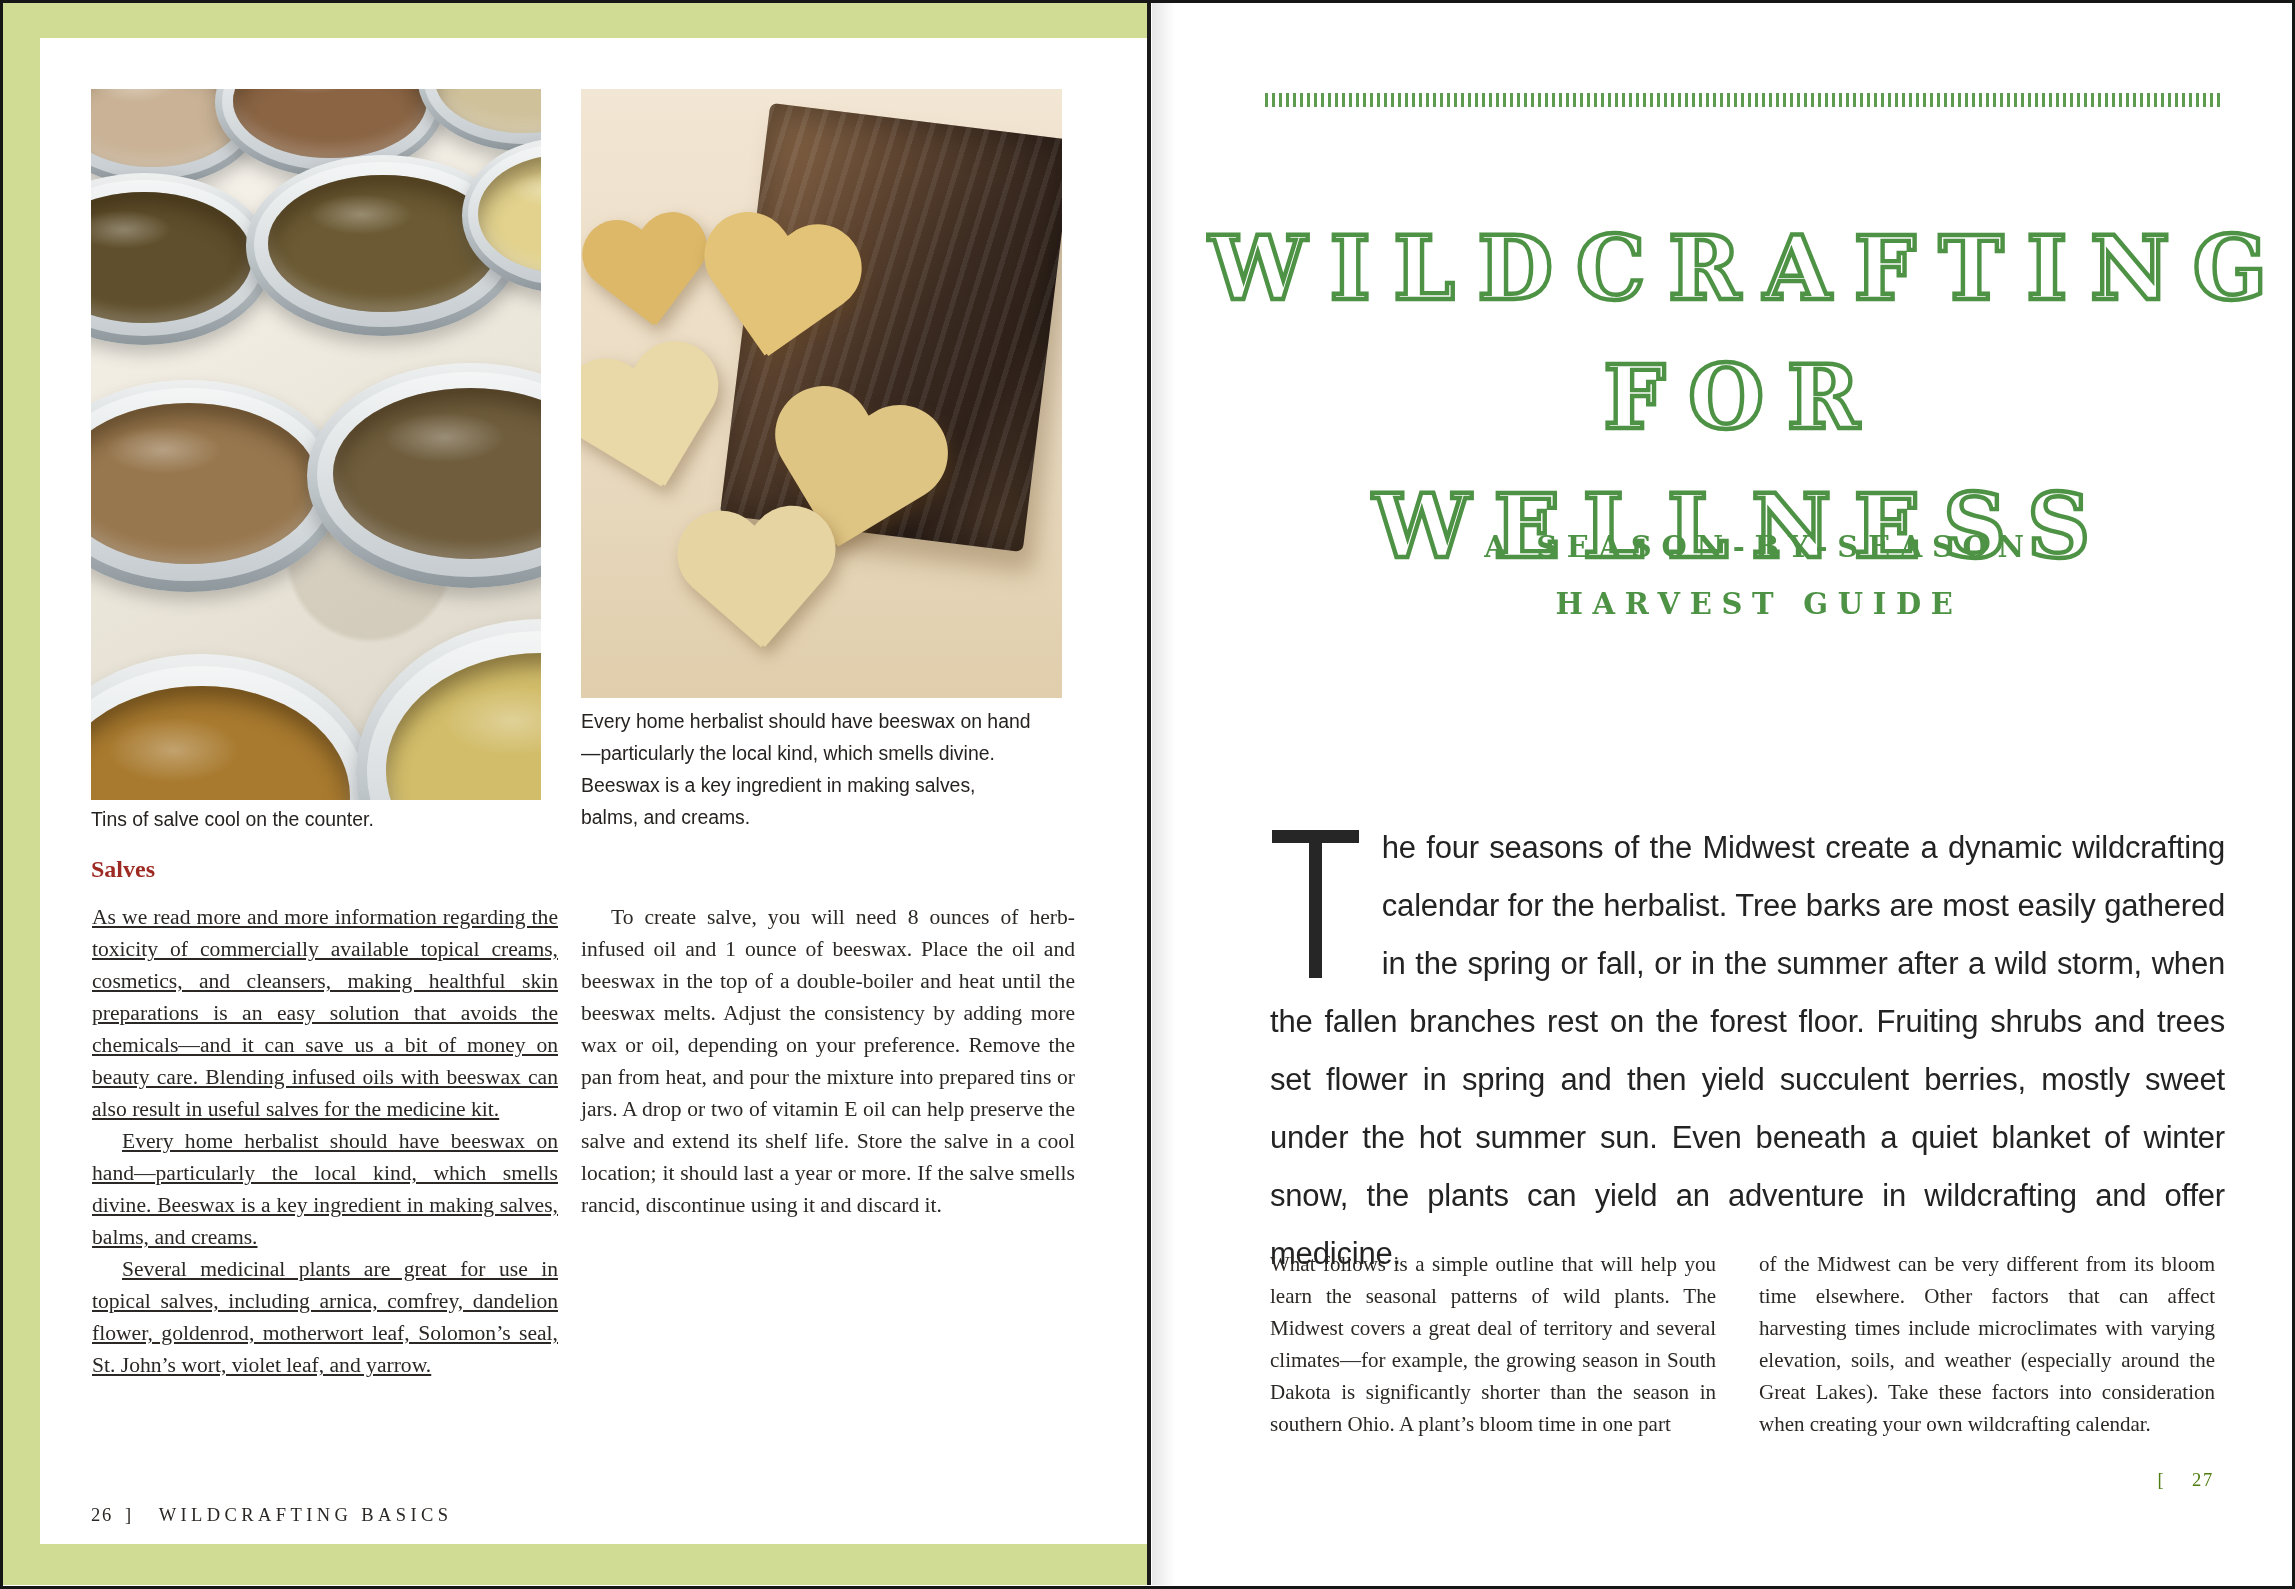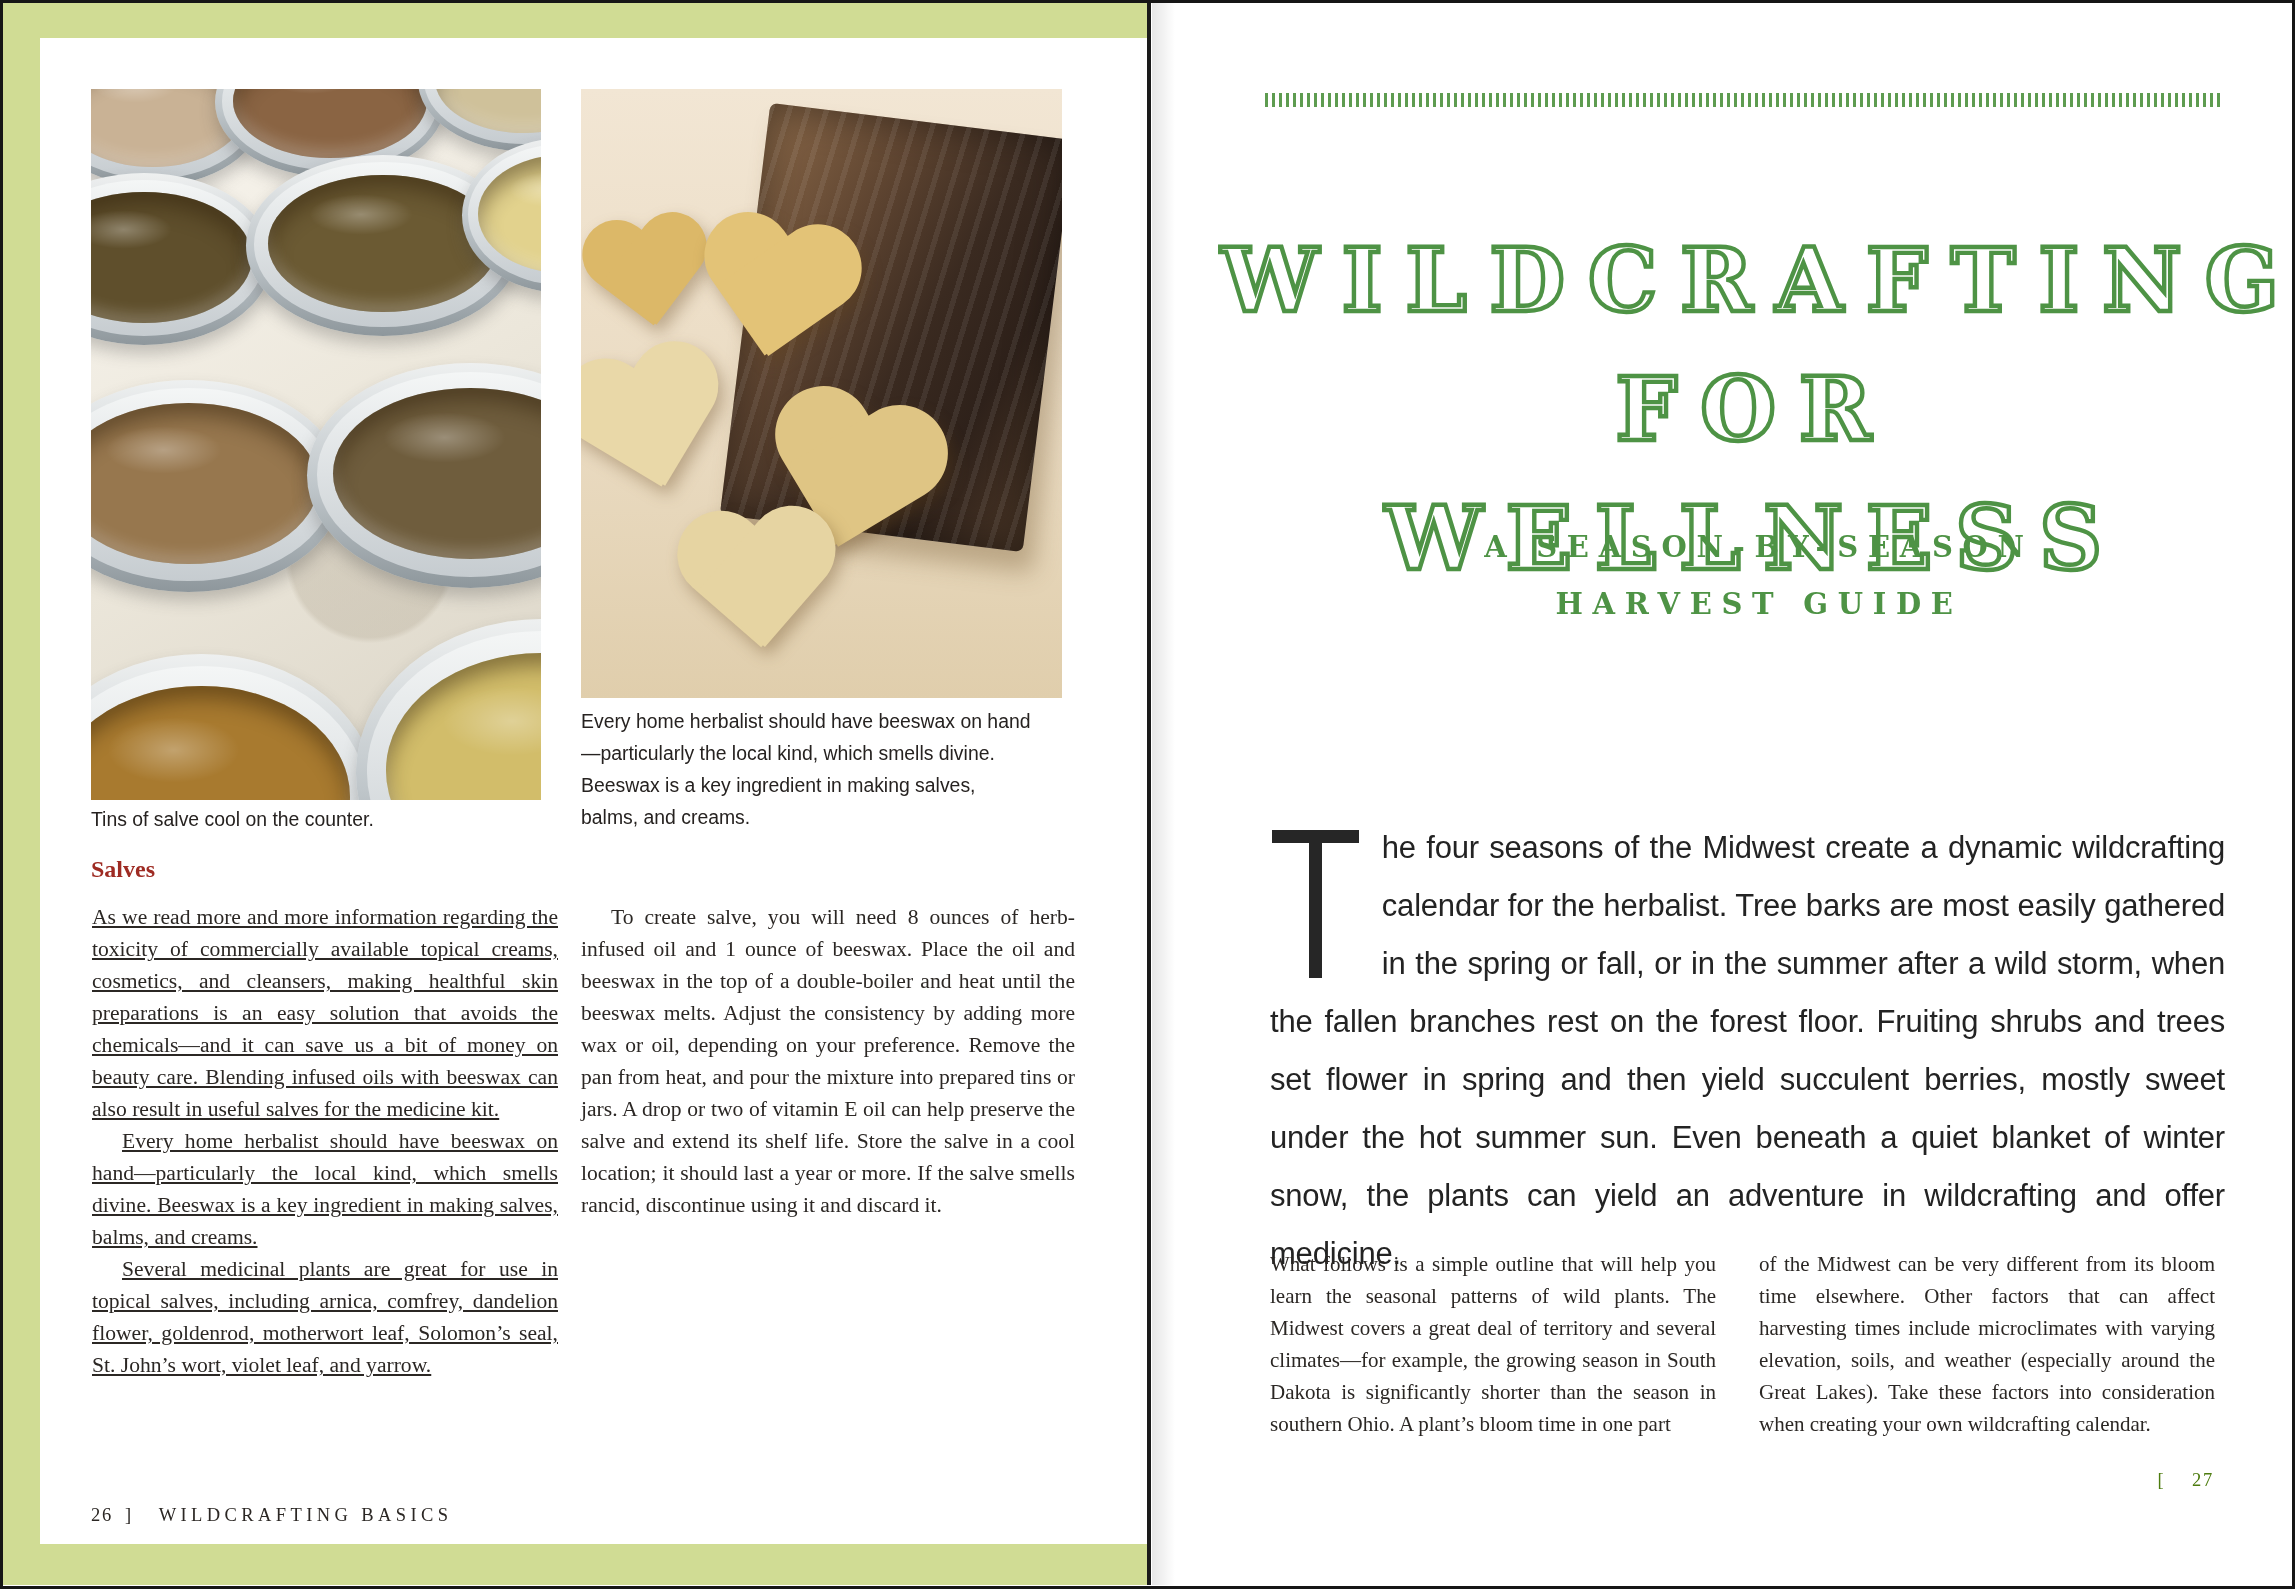--- a/index.html
+++ b/index.html
@@ -62,21 +62,21 @@
   .footer-left .fnum{letter-spacing:1.8px;margin-right:12px;}
   .footer-left .fbr{margin-right:23px;}
   
   .gutter{position:absolute;left:1144px;top:0;width:4.4px;height:1582px;background:#1a1a1a;}
   
   .page-right{position:absolute;left:1149px;top:0;width:1140px;height:1582px;background:#ffffff;}
   .page-right::before{content:"";position:absolute;left:0;top:0;width:23px;height:100%;
     background:linear-gradient(90deg,rgba(0,0,0,.10),transparent);}
   .tickband{position:absolute;left:113px;top:90px;width:955px;height:14px;
     background:repeating-linear-gradient(90deg,#5e9c50 0 2.6px, transparent 2.6px 7px);}
-  .title{position:absolute;left:57px;top:201px;width:1068px;margin:12px;text-align:center;
+  .title{position:absolute;left:57px;top:201px;width:1068px;margin:0;text-align:center;
     font-family:"DejaVu Serif","Liberation Serif",serif;font-weight:700;
     font-size:87px;line-height:129px;letter-spacing:23px;
     color:#ffffff;-webkit-text-stroke:4.4px #4e9345;}
   .subtitle{position:absolute;left:57px;top:500px;width:1068px;margin:16px;text-align:center;
     font-family:"DejaVu Serif","Liberation Serif",serif;font-weight:700;
     font-size:29px;line-height:57px;letter-spacing:9.7px;color:#4e9345;}
   .intro{position:absolute;left:118px;top:816px;width:955px;
     font-family:"Liberation Sans","DejaVu Sans",sans-serif;font-weight:300;
     font-size:31px;line-height:58px;letter-spacing:-0.2px;color:#232323;
     text-align:justify;}

